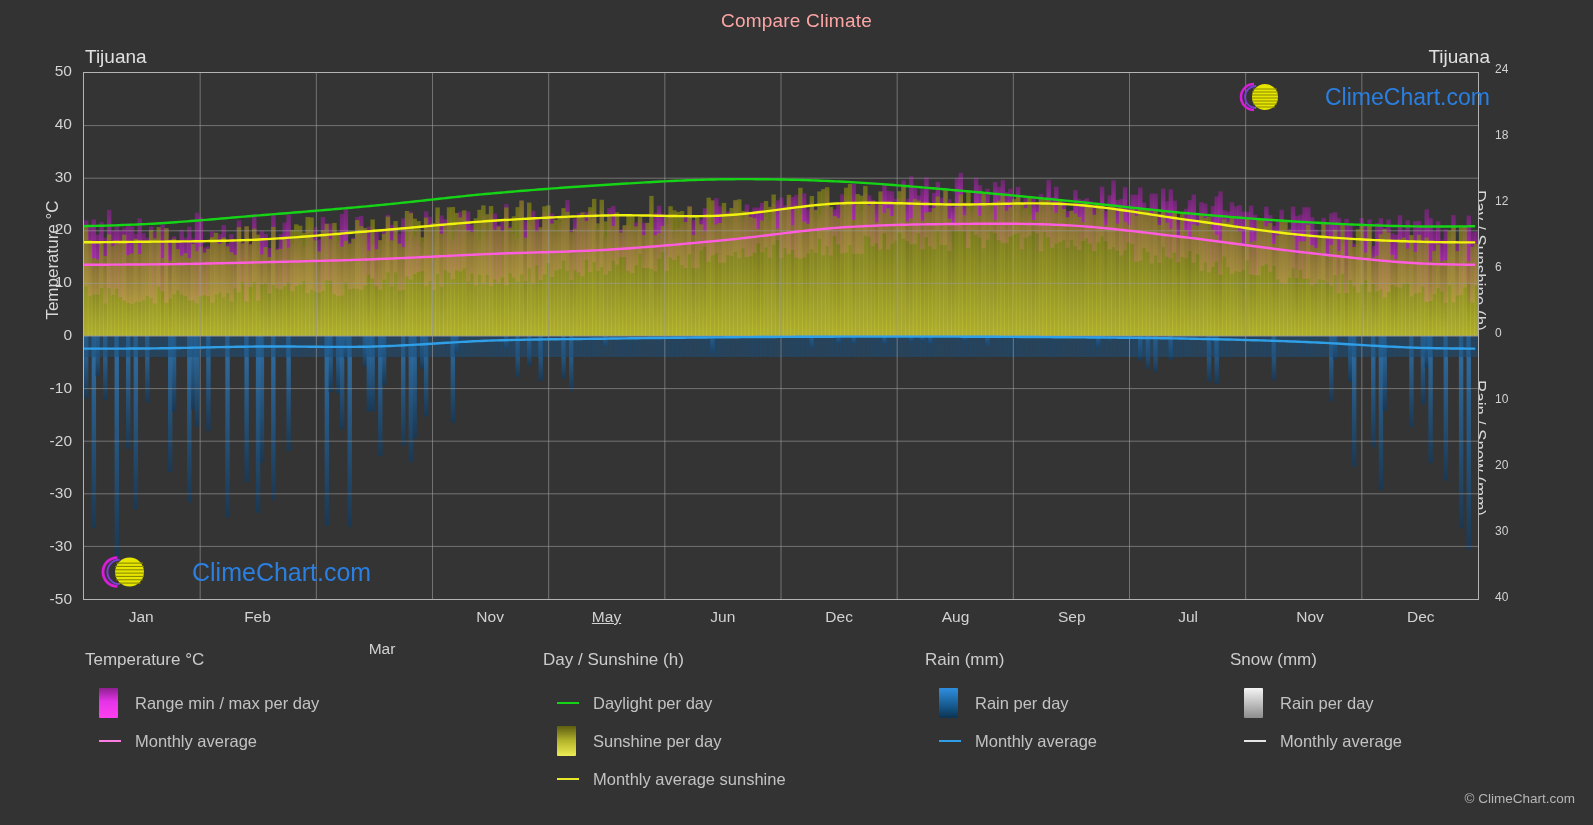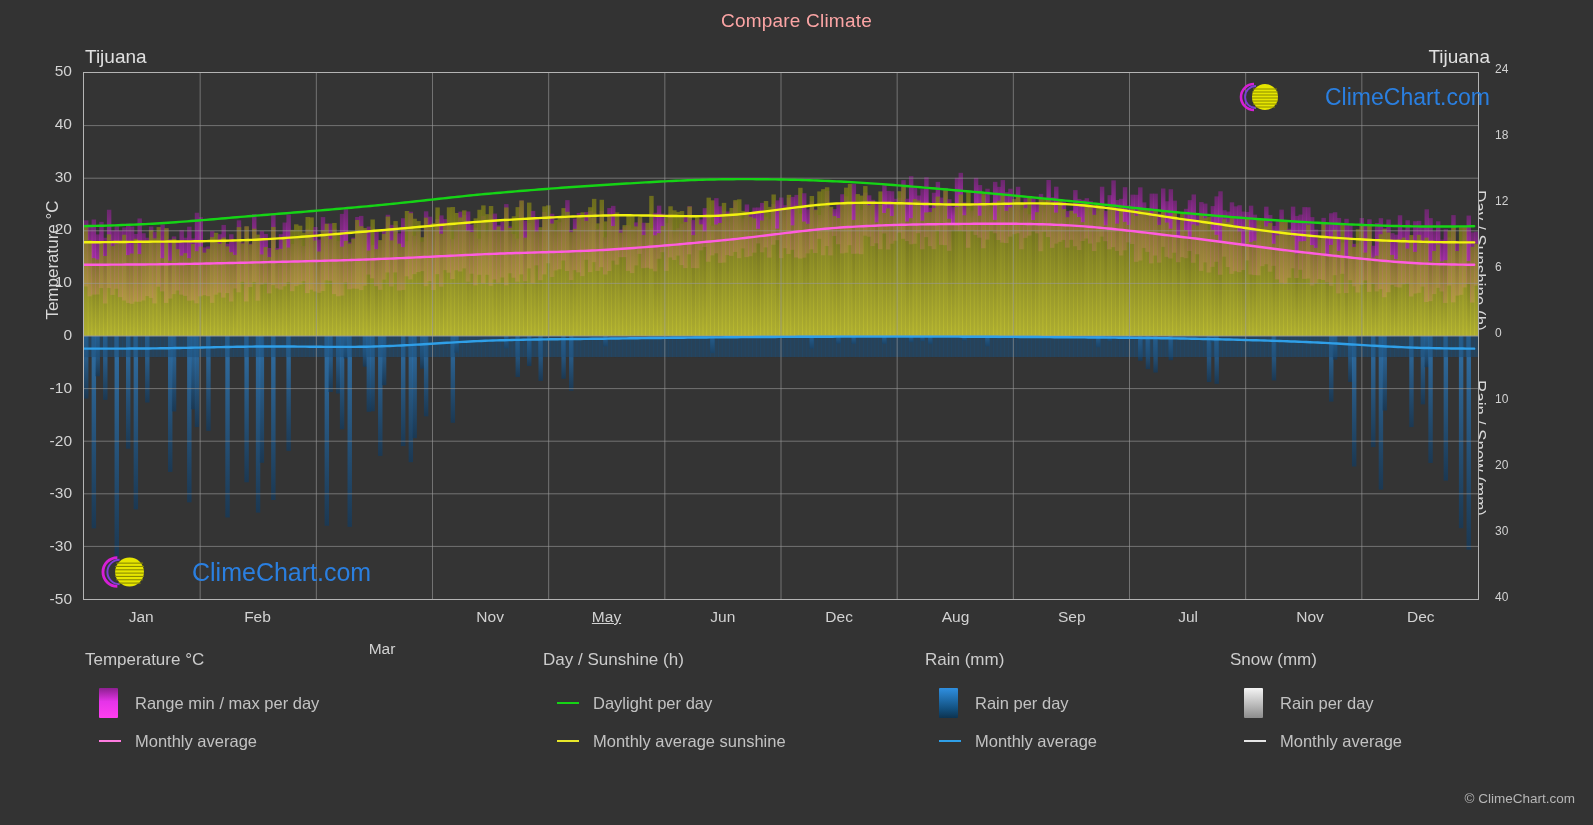--- a/index.html
+++ b/index.html
@@ -1694,20 +1694,26 @@
     <div class="legend-col" style="left: 543px;">
       <div class="legend-head">Day / Sunshine (h)</div>
       <div class="legend-row">
         <span class="sw-wrap">
           <span class="sw-line" style="background: rgb(21, 212, 21);"></span>
         </span>
         <span class="legend-label">Daylight per day</span>
       </div>
       <div class="legend-row">
         <span class="sw-wrap">
+          <span class="sw-box" style="background: linear-gradient(rgb(93, 93, 18), rgb(181, 181, 44) 50%, rgb(237, 237, 85));"></span>
+        </span>
+        <span class="legend-label">Sunshine per day</span>
+      </div>
+      <div class="legend-row">
+        <span class="sw-wrap">
           <span class="sw-line" style="background: rgb(232, 232, 42);"></span>
         </span>
         <span class="legend-label">Monthly average sunshine</span>
       </div>
     </div>
     <div class="legend-col" style="left: 925px;">
       <div class="legend-head">Rain (mm)</div>
       <div class="legend-row">
         <span class="sw-wrap">
           <span class="sw-box" style="background: linear-gradient(rgb(47, 143, 224), rgb(18, 80, 127) 70%, rgb(13, 51, 80));"></span>

